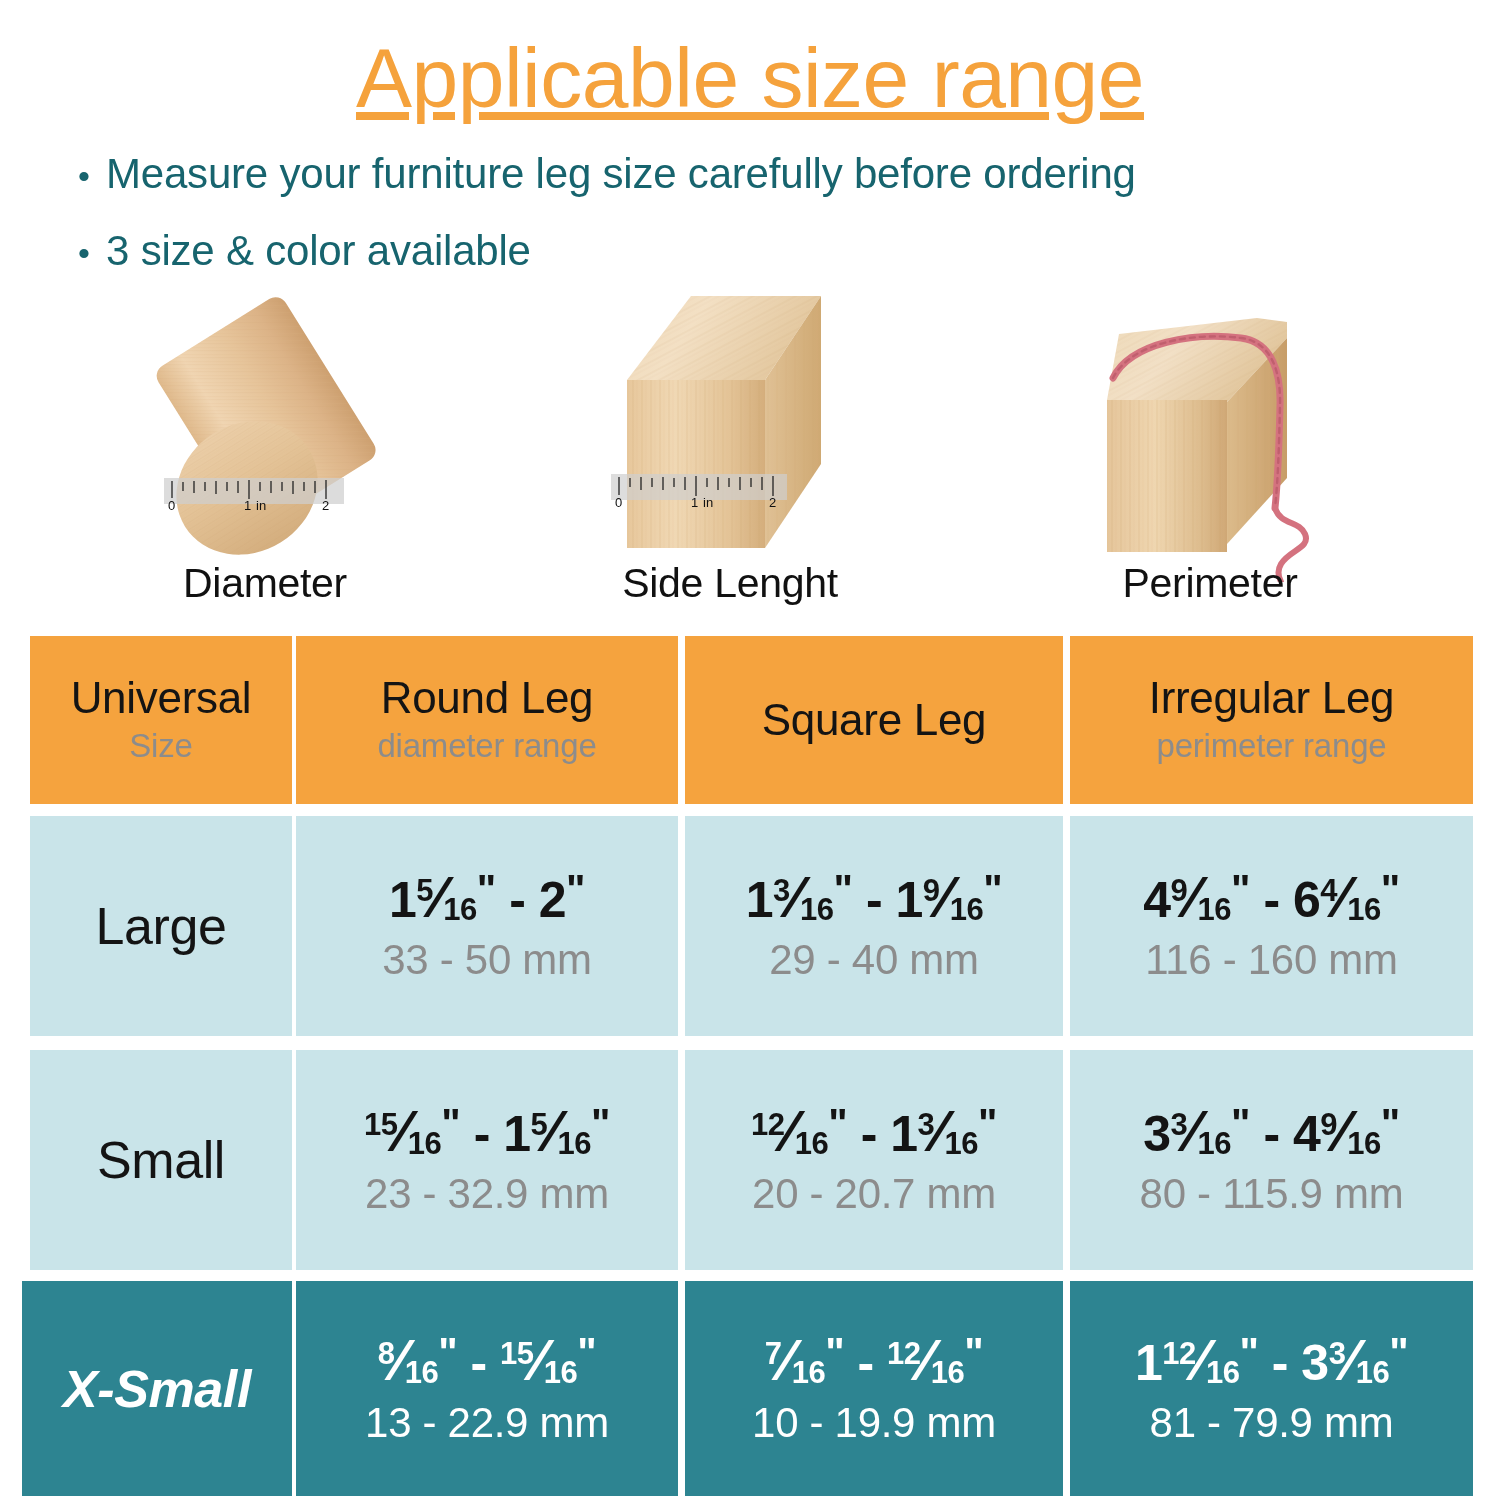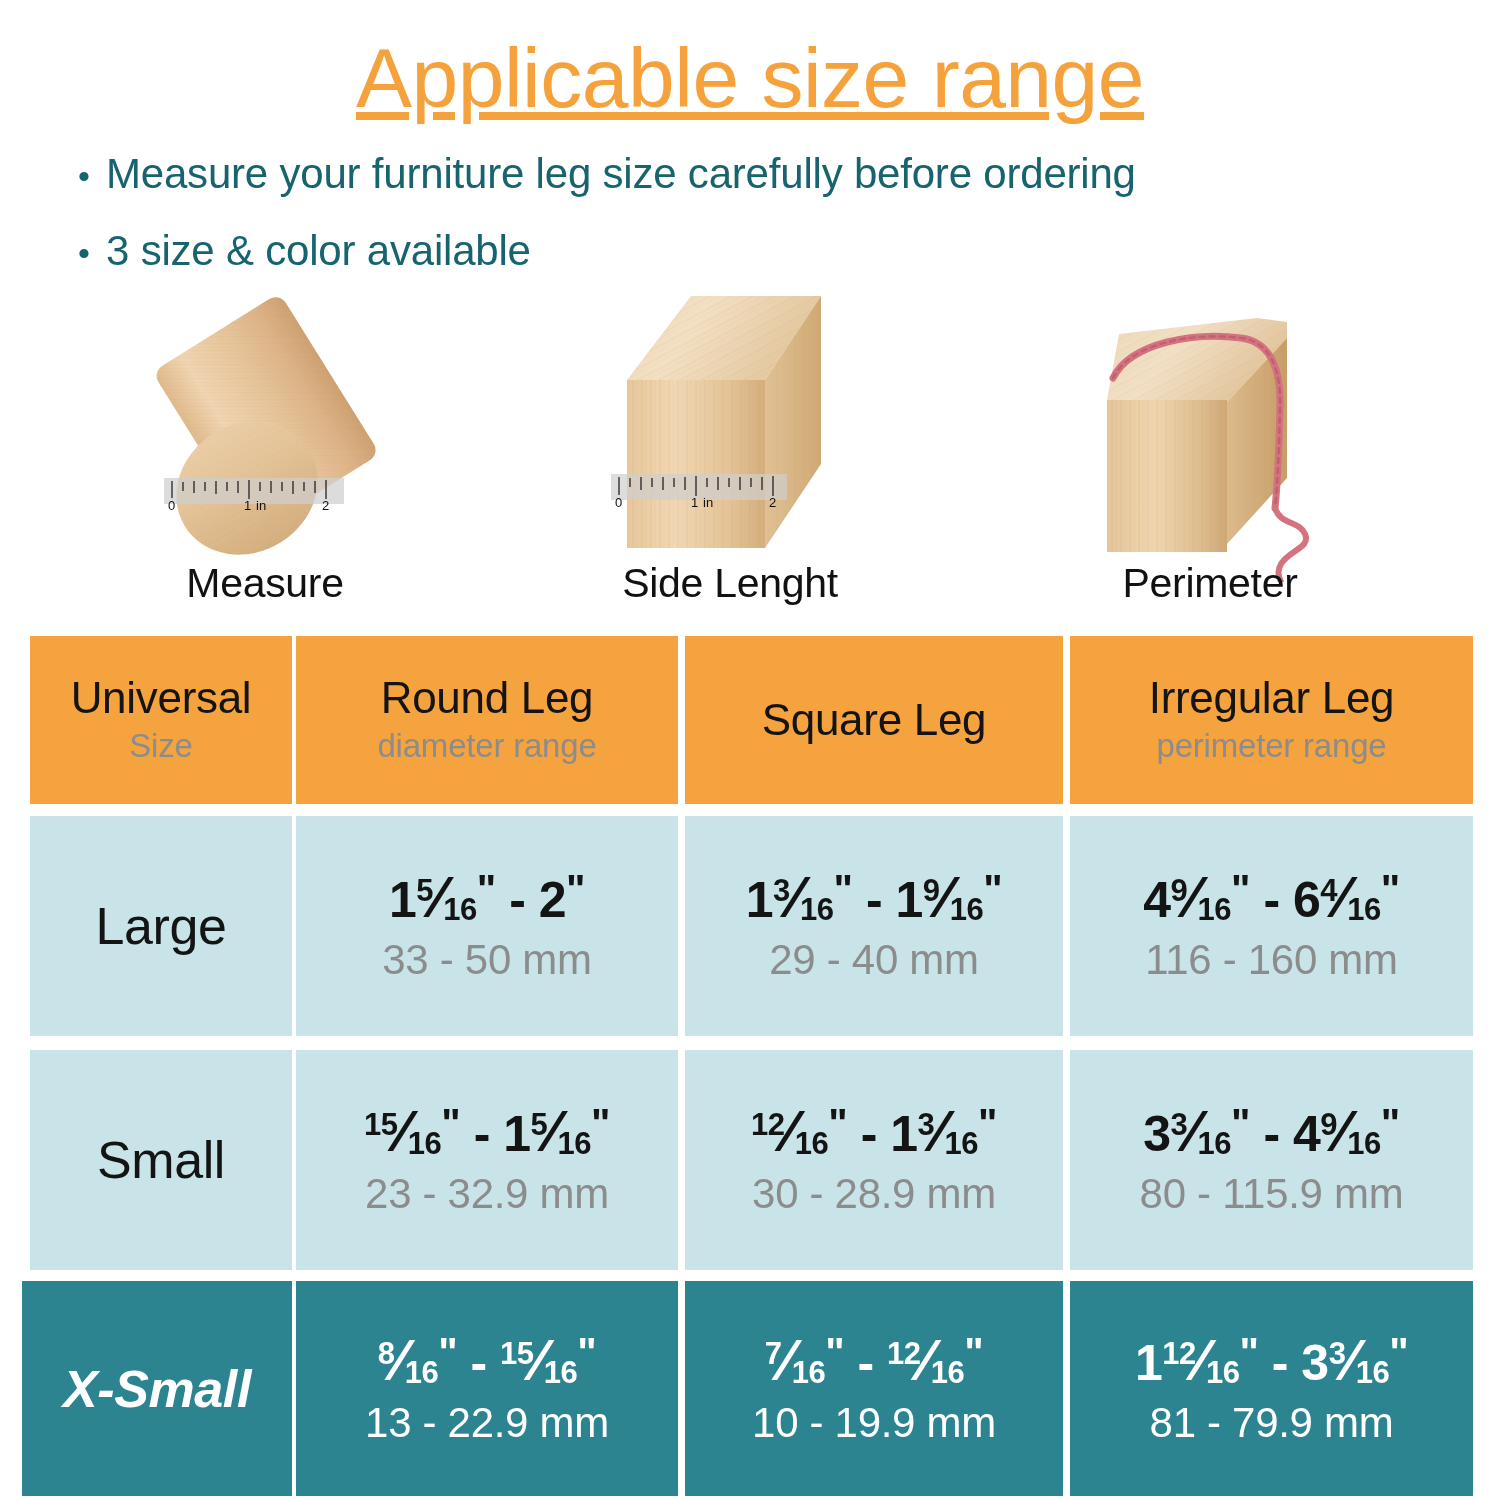--- a/index.html
+++ b/index.html
@@ -254,21 +254,21 @@
       <g fill="none" stroke="#C05F6E" stroke-width="2.4" stroke-dasharray="5 5" stroke-linecap="round">
         <path d="M38 96 C 56 60, 120 50, 166 56 C 198 60, 206 92, 205 124 C 204 166, 203 198, 200 226"></path>
       </g>
       <g fill="none" stroke="#D4727F" stroke-width="6" stroke-linecap="round">
         <path d="M200 226 C 206 244, 224 238, 230 252 C 236 266, 214 268, 206 282 C 200 292, 206 298, 206 300"></path>
       </g>
     </svg>
   </div>
 
   <div class="caption-row">
-    <div class="caption cap-1">Measure</div>
+    <div class="caption cap-1">Diameter</div>
     <div class="caption cap-3">Perimeter</div>
     <div class="caption cap-2">Side Lenght</div>
   </div>
 
   <div class="table">
 
     <div class="trow" style="top:0; height:168px;">
       <div class="cell head c0" style="top:0;">
         <div class="h-main">Universal</div>
         <div class="h-sub">Size</div>
@@ -307,21 +307,21 @@
     <div class="trow" style="top:414px; height:220px;padding-left:48px;">
       <div class="cell body-lt c0" style="top:0;">
         <div class="rowlabel">Small</div>
       </div>
       <div class="cell body-lt c1" style="top:0;">
         <div class="val-in"><span class="fr"><span class="num">15</span><span class="sl">⁄</span><span class="den">16</span></span><span class="qt">"</span> <span class="sep">-</span> <span>1</span><span class="fr"><span class="num">5</span><span class="sl">⁄</span><span class="den">16</span></span><span class="qt">"</span></div>
         <div class="val-mm">23 - 32.9 mm</div>
       </div>
       <div class="cell body-lt c2" style="top:0;">
         <div class="val-in"><span class="fr"><span class="num">12</span><span class="sl">⁄</span><span class="den">16</span></span><span class="qt">"</span> <span class="sep">-</span> <span>1</span><span class="fr"><span class="num">3</span><span class="sl">⁄</span><span class="den">16</span></span><span class="qt">"</span></div>
-        <div class="val-mm">30 - 28.9 mm</div>
+        <div class="val-mm">20 - 20.7 mm</div>
       </div>
       <div class="cell body-lt c3" style="top:0;">
         <div class="val-in"><span>3</span><span class="fr"><span class="num">3</span><span class="sl">⁄</span><span class="den">16</span></span><span class="qt">"</span> <span class="sep">-</span> <span>4</span><span class="fr"><span class="num">9</span><span class="sl">⁄</span><span class="den">16</span></span><span class="qt">"</span></div>
         <div class="val-mm">80 - 115.9 mm</div>
       </div>
     </div>
 
     <div class="trow" style="top:645px; height:215px;">
       <div class="cell body-dk" style="top:0; left:22px; width:270px;font-style:italic;">
         <div class="rowlabel-dk">X-Small</div>

